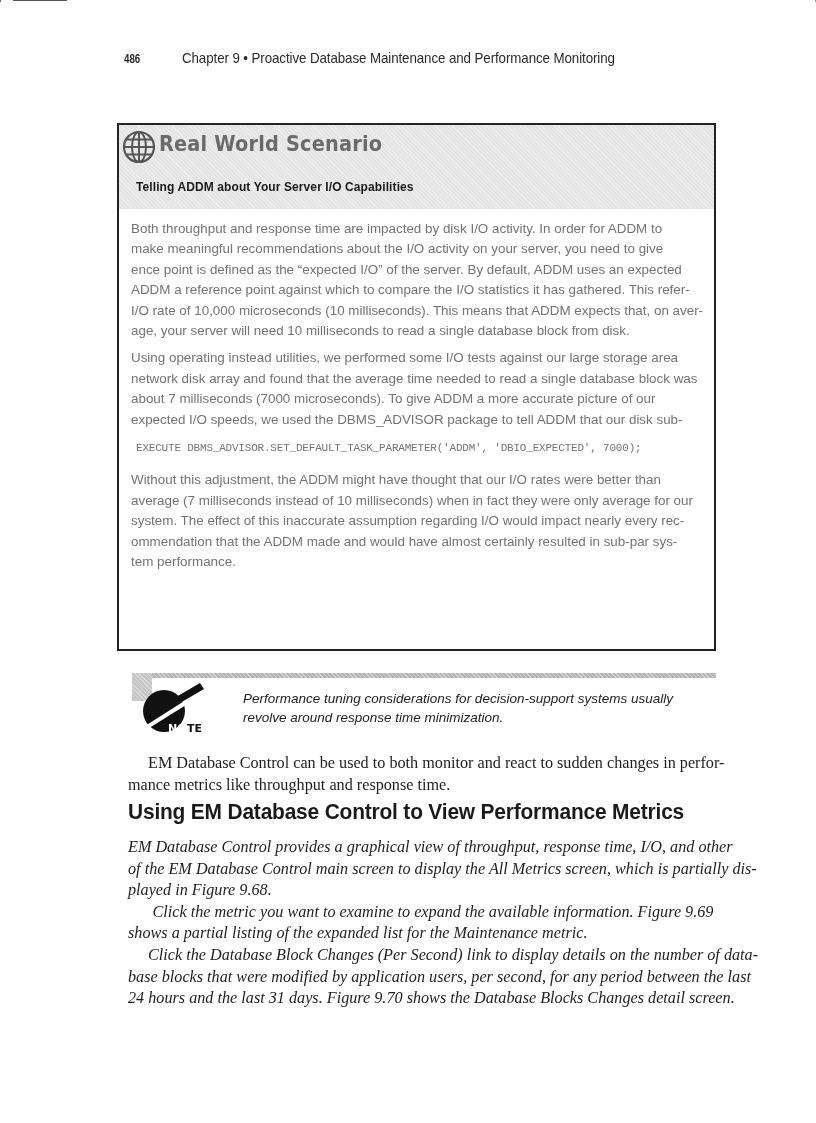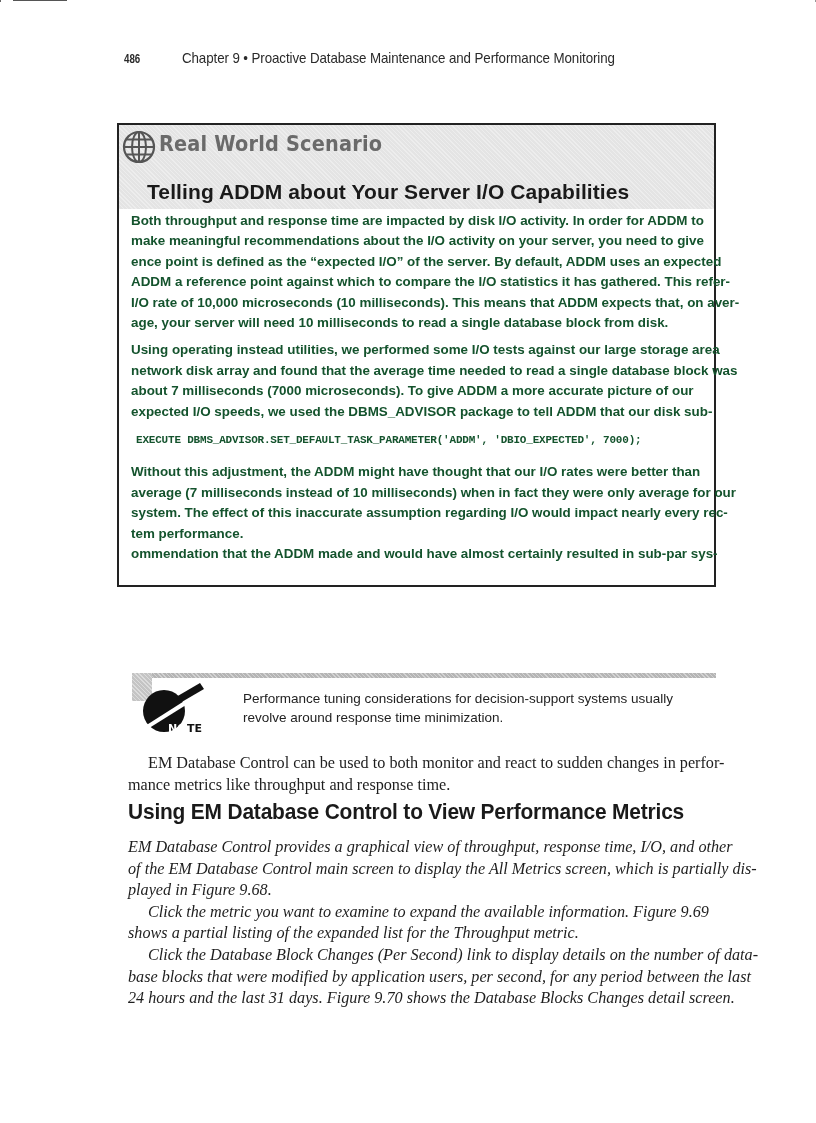--- a/index.html
+++ b/index.html
@@ -5,40 +5,40 @@
   html, body { margin: 0; padding: 0; background: #ffffff; }
   body { width: 816px; height: 1123px; position: relative; overflow: hidden; color: #1a1a1a; }
   .crop-mark { position: absolute; left: 13px; top: 0; width: 54px; height: 1px; background: #555; }
   .crop-dot { position: absolute; left: 0; top: 0; width: 1px; height: 2px; background: #666; }
   .crop-dot-r { position: absolute; right: 0; top: 0; width: 1px; height: 2px; background: #999; }
 
   .running-head { position: absolute; top: 50px; left: 124px; font-family: "Liberation Sans", sans-serif; font-size: 14.5px; color: #2a2a2a; white-space: nowrap; letter-spacing: -0.1px; text-decoration: underline; }
   .running-head .pagenum { font-weight: bold; font-size: 12.5px; display: inline-block; width: 58px; transform: scaleX(0.78); transform-origin: left; letter-spacing: 0; }
   .running-head .title { display: inline-block; transform: scaleX(0.92); transform-origin: left; }
 
-  .sidebar { position: absolute; left: 117px; top: 123px; width: 599px; height: 464px; border: 2px solid #222; box-sizing: border-box; background: #fff; }
+  .sidebar { position: absolute; left: 117px; top: 123px; width: 599px; height: 528px; border: 2px solid #222; box-sizing: border-box; background: #fff; }
   .sidebar-header { height: 84px; background: #e4e4e4; background-image: repeating-linear-gradient(45deg, rgba(255,255,255,0.35) 0 1px, transparent 1px 3px); position: relative; }
   .globe { position: absolute; left: 3px; top: 5px; width: 34px; height: 34px; }
   .rws-label { position: absolute; left: 40px; top: 7px; font-family: "DejaVu Sans", sans-serif; font-weight: bold; font-size: 21px; color: #6a6a6a; letter-spacing: 0.2px; transform: scaleX(0.92); transform-origin: left; }
-  .sidebar-title { position: absolute; left: 28px; top: 55px; font-family: "Liberation Sans", sans-serif; font-weight: bold; font-size: 21px; color: #1a1a1a; letter-spacing: 0.1px; }
-  .sidebar-body { padding: 2px 10px 0 12px; font-family: "Liberation Sans", sans-serif; font-size: 13.4px; line-height: 20.4px; color: #14532d; font-weight: bold; }
+  .sidebar-title { position: absolute; left: 17px; top: 55px; font-family: "Liberation Sans", sans-serif; font-weight: bold; font-size: 12px; color: #1a1a1a; letter-spacing: 0.1px; }
+  .sidebar-body { padding: 10px 10px 0 12px; font-family: "Liberation Sans", sans-serif; font-size: 13.4px; line-height: 20.4px; color: #737373; }
   .sidebar-body p { margin: 0 0 7px 0; }
   .sidebar-body .line { display: block; white-space: nowrap; }
   .code { font-family: "Liberation Mono", monospace; font-size: 11.8px; margin: 8px 0 12px 5px !important; white-space: nowrap; transform: scaleX(0.93); transform-origin: left; letter-spacing: -0.2px; }
 
   .note { position: absolute; left: 130px; top: 673px; width: 586px; height: 62px; }
   .note-bar { position: absolute; left: 2px; top: 0; width: 584px; height: 5px; background: #b5b5b5; background-image: repeating-linear-gradient(45deg, rgba(255,255,255,0.4) 0 1px, transparent 1px 3px); }
   .note-bar-side { position: absolute; left: 2px; top: 0; width: 20px; height: 28px; background: #c4c4c4; background-image: repeating-linear-gradient(45deg, rgba(255,255,255,0.4) 0 1px, transparent 1px 3px); }
   .note-icon { position: absolute; left: 0; top: 8px; width: 76px; height: 54px; }
   .note-text { position: absolute; left: 113px; top: 16px; font-family: "Liberation Sans", sans-serif; font-size: 13.5px; line-height: 19px; color: #222; }
-  .note-text .line { display: block; white-space: nowrap; }
+  .note-text .line { display: block; white-space: nowrap; font-style: italic; }
 
   .body-text { position: absolute; left: 128px; width: 590px; font-family: "Liberation Serif", serif; font-size: 16.2px; line-height: 21.6px; color: #1e1e1e; }
   .body-text .line { display: block; white-space: nowrap; }
-  .indent { padding-left: 20px; }
+  .indent { padding-left: 20px; text-align: center; }
   .p1 { top: 753px; }
   .section-heading { position: absolute; left: 128px; top: 799px; font-family: "Liberation Sans", sans-serif; font-weight: bold; font-size: 22.5px; color: #1a1a1a; transform: scaleX(0.93); transform-origin: left; white-space: nowrap; letter-spacing: -0.2px; }
   .p2 { top: 837px; font-style: italic; }
 </style>
 </head>
 <body>
 
 <div class="crop-dot"></div>
 <div class="crop-mark"></div>
 <div class="crop-dot-r"></div>
@@ -72,22 +72,22 @@
       <span class="line">Using operating instead utilities, we performed some I/O tests against our large storage area</span>
       <span class="line">network disk array and found that the average time needed to read a single database block was</span>
       <span class="line">about 7 milliseconds (7000 microseconds). To give ADDM a more accurate picture of our</span>
       <span class="line">expected I/O speeds, we used the DBMS_ADVISOR package to tell ADDM that our disk sub-</span>
     </p>
     <p class="code">EXECUTE DBMS_ADVISOR.SET_DEFAULT_TASK_PARAMETER('ADDM', 'DBIO_EXPECTED', 7000);</p>
     <p>
       <span class="line">Without this adjustment, the ADDM might have thought that our I/O rates were better than</span>
       <span class="line">average (7 milliseconds instead of 10 milliseconds) when in fact they were only average for our</span>
       <span class="line">system. The effect of this inaccurate assumption regarding I/O would impact nearly every rec-</span>
+      <span class="line">ommendation that the ADDM made and would have almost certainly resulted in sub-par sys-</span>
       <span class="line">tem performance.</span>
-      <span class="line">ommendation that the ADDM made and would have almost certainly resulted in sub-par sys-</span>
     </p>
   </div>
 </div>
 
 <div class="note">
   <div class="note-bar"></div>
   <div class="note-bar-side"></div>
   <svg class="note-icon" viewBox="0 0 76 54">
     <circle cx="34" cy="30" r="21" fill="#111"></circle>
     <polygon points="4,52 70,10 72,14 8,54" fill="#fff"></polygon>
@@ -106,17 +106,17 @@
   <span class="line">mance metrics like throughput and response time.</span>
 </div>
 
 <div class="section-heading">Using EM Database Control to View Performance Metrics</div>
 
 <div class="body-text p2">
   <span class="line">EM Database Control provides a graphical view of throughput, response time, I/O, and other</span>
   <span class="line">of the EM Database Control main screen to display the All Metrics screen, which is partially dis-</span>
   <span class="line">played in Figure 9.68.</span>
   <span class="line indent">Click the metric you want to examine to expand the available information. Figure 9.69</span>
-  <span class="line">shows a partial listing of the expanded list for the Throughput metric.</span>
+  <span class="line">shows a partial listing of the expanded list for the Maintenance metric.</span>
   <span class="line indent">Click the Database Block Changes (Per Second) link to display details on the number of data-</span>
   <span class="line">base blocks that were modified by application users, per second, for any period between the last</span>
   <span class="line">24 hours and the last 31 days. Figure 9.70 shows the Database Blocks Changes detail screen.</span>
 </div>
 
 </body></html>

